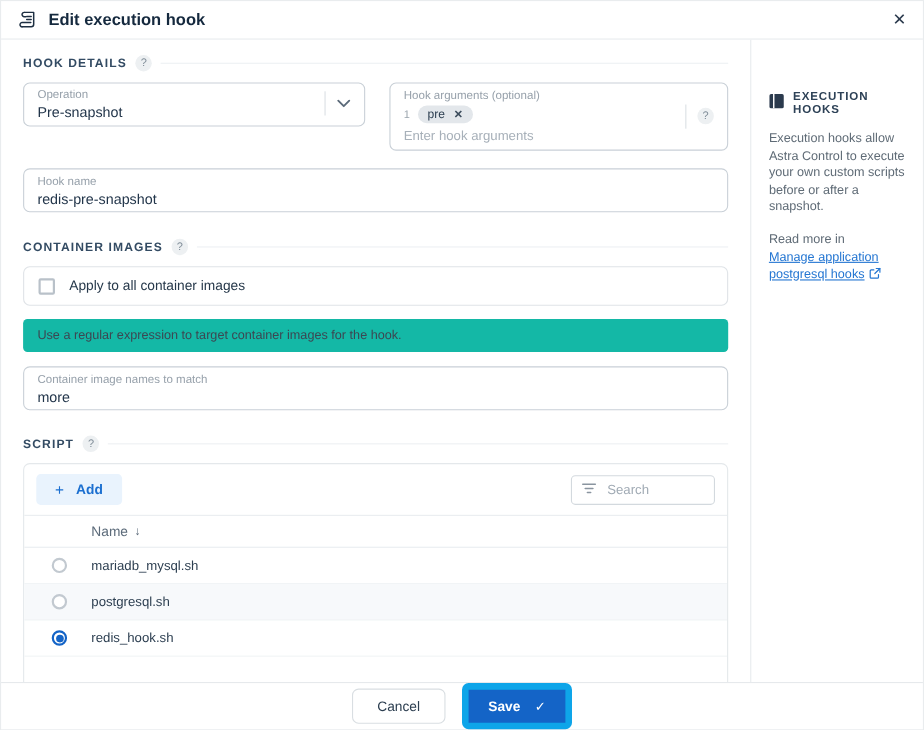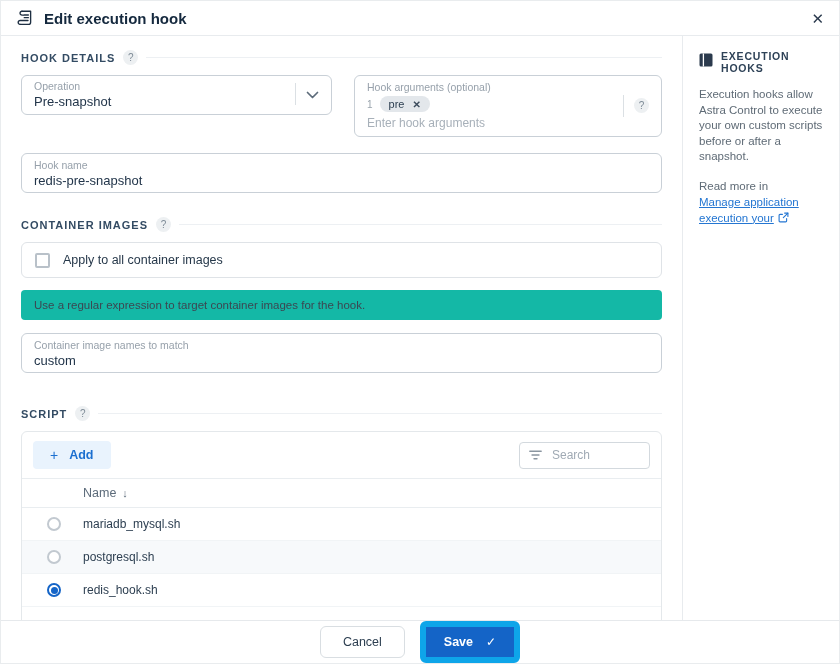--- a/index.html
+++ b/index.html
@@ -62,21 +62,21 @@
   .thead { border-top:1px solid #e9edf0; border-bottom:1px solid #e9edf0; padding:7px 0 7px 61px; font-size:12.5px; color:#5c6b7a; display:flex; gap:6px; align-items:center; cursor:pointer; }
   .sort-arrow { font-size:11px; }
   .tbody { flex:1; }
   .trow { height:33px; display:flex; align-items:center; padding-left:25px; gap:22px; border-bottom:1px solid #f1f4f6; font-size:12px; color:#2c3e50; cursor:pointer; }
   .trow:nth-child(2) { background:#f7f9fb; }
   .radio { width:14px; height:14px; border:2px solid #c2c9d0; border-radius:50%; background:#fff; position:relative; flex:0 0 14px; }
   .radio.checked { border-color:#1464c7; }
   .radio.checked::after { content:""; position:absolute; inset:1.5px; border-radius:50%; background:#1464c7; }
 
   
-  .aside-head { display:flex; gap:8px; align-items:center; }
+  .aside-head { display:flex; gap:8px; align-items:center;margin-top:32px; }
   .aside-title { font-size:10.5px; font-weight:bold; letter-spacing:0.8px; color:#2e4257; }
   .aside-text { font-size:11.5px; color:#5f6b76; line-height:1.35; margin-top:13px; }
   .read-more { font-size:11.5px; color:#5f6b76; margin-top:13px; line-height:1.4; }
   .aside-link { color:#2476d2; text-decoration:underline; cursor:pointer; }
   .ext-icon { display:inline-block; vertical-align:-1px; margin-left:4px; }
 
   
   footer { flex:0 0 42px; border-top:1px solid #e6e9ec; display:flex; align-items:center; justify-content:center; gap:15px; }
   .cancel-btn { background:#fff; border:1px solid #d9dee2; border-radius:6px; padding:8px 22px; font-size:12.5px; color:#2c3e50; font-family:inherit; cursor:pointer; }
   .save-btn { background:#1464c7; border:6px solid #0ea5e9; border-radius:6px; padding:8px 18px; font-size:12.5px; color:#fff; font-weight:bold; display:flex; gap:13px; align-items:center; font-family:inherit; cursor:pointer; }
@@ -158,24 +158,24 @@
 
       <div class="check-box">
         <span class="checkbox"></span>
         <span class="check-label">Apply to all container images</span>
       </div>
 
       <div class="info-bar">Use a regular expression to target container images for the hook.</div>
 
       <div class="field match-field">
         <div class="field-label">Container image names to match</div>
-        <div class="field-value">custom</div>
-      </div>
-
-      <div class="section-head" style="margin-top:33px;">
+        <div class="field-value">more</div>
+      </div>
+
+      <div class="section-head" style="margin-top:23px;">
         <span class="section-title">SCRIPT</span>
         <span class="help-badge">?</span>
         <span class="section-line"></span>
       </div>
 
       <div class="script-panel">
         <div class="toolbar">
           <button class="add-btn">
             <span class="plus">+</span>
             <span>Add</span>
@@ -221,21 +221,21 @@
           <svg width="14" height="14" viewBox="0 0 14 14">
             <rect x="0.5" y="0.5" width="13" height="13" rx="1.5" fill="#2b3a4d"></rect>
             <line x1="4.4" y1="0.5" x2="4.4" y2="13.5" stroke="#ffffff" stroke-width="1.3"></line>
           </svg>
         </span>
         <span class="aside-title">EXECUTION HOOKS</span>
       </div>
       <div class="aside-text">Execution hooks allow Astra Control to execute your own custom scripts before or after a snapshot.</div>
       <div class="read-more">
         <span>Read more in</span><br>
-        <span class="aside-link">Manage application execution your</span><span class="ext-icon"><svg width="11" height="11" viewBox="0 0 12 12" fill="none" stroke="#2476d2" stroke-width="1.2" stroke-linecap="round" stroke-linejoin="round">
+        <span class="aside-link">Manage application postgresql hooks</span><span class="ext-icon"><svg width="11" height="11" viewBox="0 0 12 12" fill="none" stroke="#2476d2" stroke-width="1.2" stroke-linecap="round" stroke-linejoin="round">
               <path d="M4.8 2.6 H2.2 a1 1 0 0 0 -1 1 V9.8 a1 1 0 0 0 1 1 h6.2 a1 1 0 0 0 1 -1 V7.2"></path>
               <polyline points="7.2,1.2 10.8,1.2 10.8,4.8"></polyline>
               <line x1="10.8" y1="1.2" x2="5.8" y2="6.2"></line>
             </svg></span>
       </div>
     </aside>
   </div>
 
   <footer>
     <button class="cancel-btn">Cancel</button>

